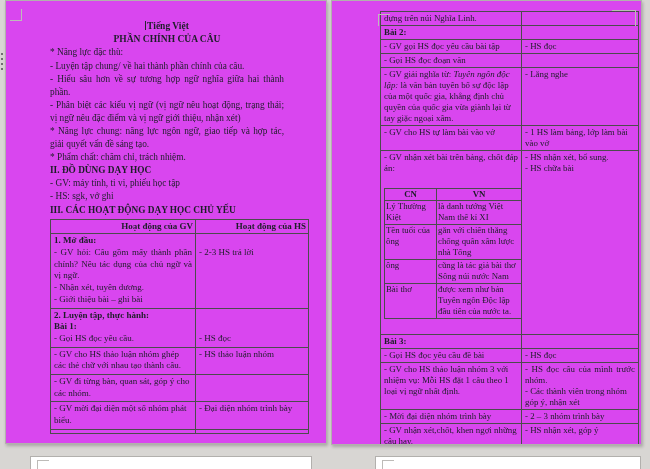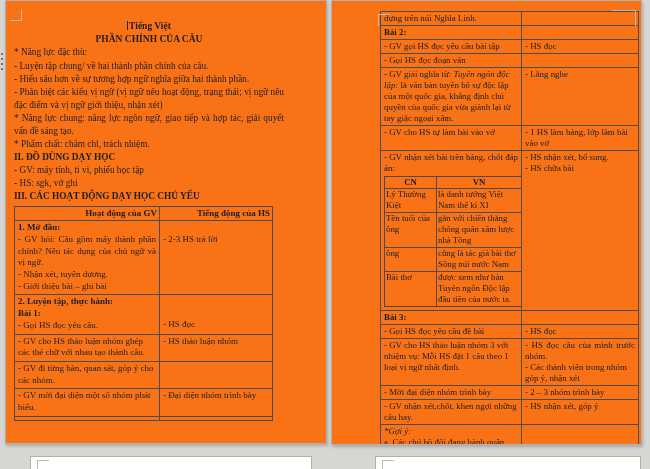--- a/index.html
+++ b/index.html
@@ -3,26 +3,26 @@
 <meta charset="utf-8">
 <style>
   html,body{margin:0;padding:0;}
   body{
     width:650px;height:469px;overflow:hidden;position:relative;
     background:#d8d6d3;
     font-family:"Liberation Serif","DejaVu Serif",serif;
     color:#1d1d28;
   }
   .page{
-    position:absolute;top:0;background:#f97316;overflow:hidden;
+    position:absolute;top:0;background:#d946ef;overflow:hidden;
     border:1px solid #b2b0ad;
     box-shadow:1px 2px 3px rgba(0,0,0,.22);
     box-sizing:border-box;
   }
-  #page1{left:5px;width:322px;height:444px;}
+  #page1{left:5px;width:322px;height:444px;padding-left:36px;}
   #page2{left:331px;width:311px;height:445px;}
   .sliver{
     position:absolute;top:456px;height:13px;background:#ffffff;
     border:1px solid #b2b0ad;border-bottom:none;box-sizing:border-box;overflow:hidden;
   }
   #sliver1{left:30px;width:282px;}
   #sliver2{left:375px;width:266px;}
   
   .mark{position:absolute;box-sizing:border-box;}
   .mark.bl{border-right:1px solid #bdbbb8;border-bottom:1px solid #bdbbb8;}
@@ -50,21 +50,21 @@
   .main-t td{padding:1px 3px 2px 3px;}
   .main-t td div{text-align:justify;}
   .main-t td div:last-child{text-align:left;}
   .pt1{padding-top:12px;}
   .pt2{padding-top:23px;}
   
   .t2{margin-left:48px;margin-top:10px;width:258px;font-size:8.9px;line-height:11px;}
   .t2 td{padding:1px 3px;}
   .t2 td div{text-align:justify;}
   .t2 td div:last-child{text-align:left;}
-  .inner-t{width:137px;margin:2px 0;font-size:8.8px;line-height:11px;}
+  .inner-t{width:137px;margin:14px 0;font-size:8.8px;line-height:11px;}
   .inner-t th{font-weight:bold;text-align:center;padding:0 2px;}
   .inner-t td{padding:0 2px 1px 1px;}
 </style>
 </head>
 <body>
 
 <div class="edge-dots"></div>
 
 <div class="page" id="page1">
   <div class="mark bl" style="left:4px;top:8px;width:12px;height:12px;"></div>
@@ -87,21 +87,21 @@
     </div>
   </div>
   <table class="main-t">
     <colgroup>
         <col style="width:145px">
         <col style="width:113px">
       </colgroup>
     <tbody>
         <tr>
       <th>Hoạt động của GV</th>
-      <th>Tiếng động của HS</th>
+      <th>Hoạt động của HS</th>
     </tr>
     <tr>
       <td>
         <div class="b">1. Mở đầu:</div>
         <div>- GV hỏi: Câu gồm mấy thành phần chính? Nêu tác dụng của chủ ngữ và vị ngữ.</div>
         <div>- Nhận xét, tuyên dương.</div>
         <div>- Giới thiệu bài – ghi bài</div>
       </td>
       <td>
         <div class="pt1">- 2-3 HS trả lời</div>

